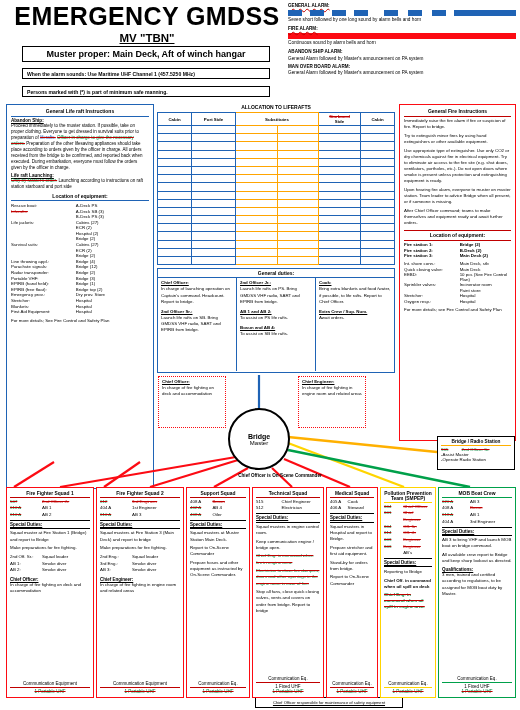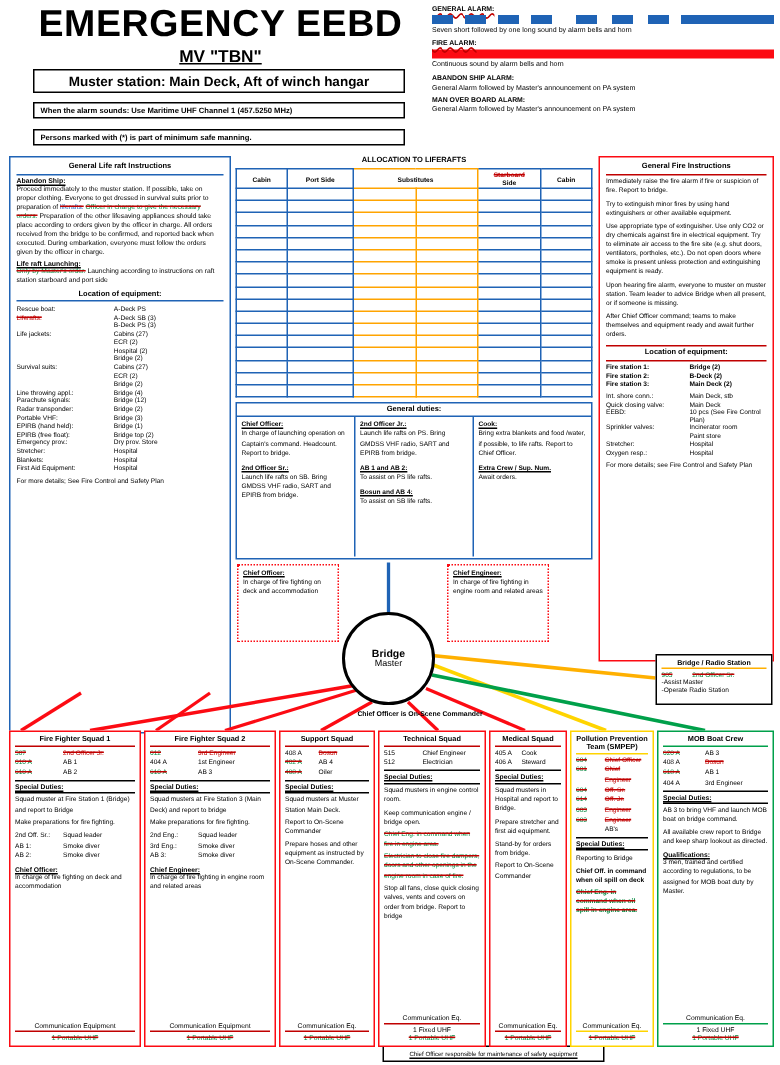--- a/index.html
+++ b/index.html
@@ -151,24 +151,24 @@
                  border:0.9px solid #000; display:flex; align-items:center; justify-content:center;
                  font-size:4.1px; }
   #footer-note span { text-decoration:underline; }
   #rev { position:absolute; left:440px; top:687px; font-size:5px; }
 </style>
 </head>
 <body>
 
 <div class="page">
 
-  <div class="title">EMERGENCY EEBD</div>
+  <div class="title">EMERGENCY GMDSS</div>
   <div class="subtitle">MV "TBN"</div>
   <div class="muster-box">
-    <span>Muster station: Main Deck, Aft of winch hangar</span>
+    <span>Muster proper: Main Deck, Aft of winch hangar</span>
   </div>
   <div class="alarm-line-box">
     <span>When the alarm sounds: Use Maritime UHF Channel 1 (457.5250 MHz)</span>
   </div>
   <div class="minman-box">
     <span>Persons marked with (*) is part of minimum safe manning.</span>
   </div>
 
   <div class="alarms">
 

